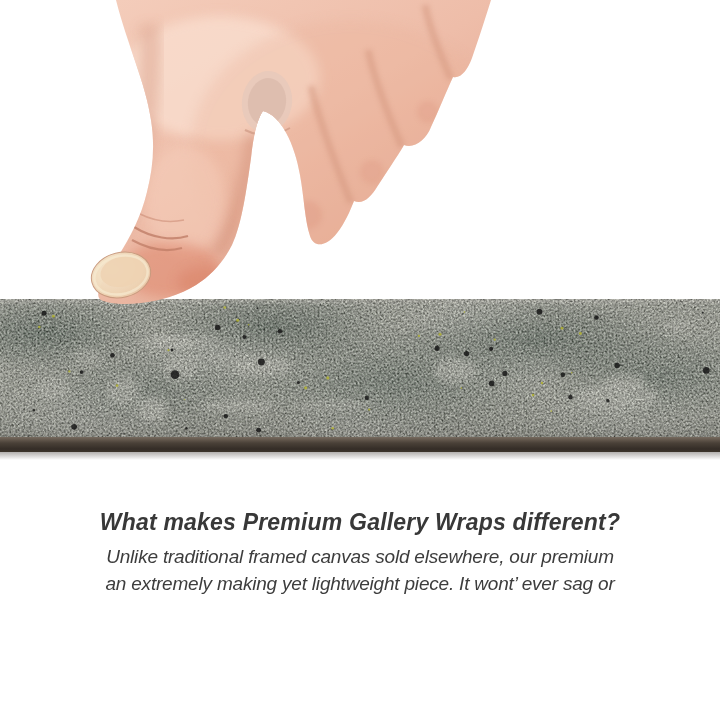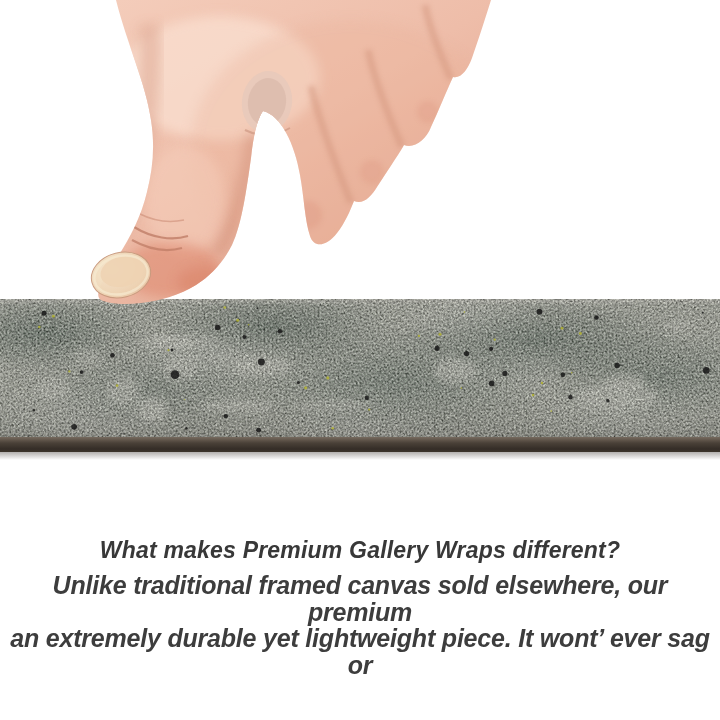--- a/index.html
+++ b/index.html
@@ -39,28 +39,28 @@
     position:absolute;left:0;top:437px;width:720px;height:15px;z-index:2;
     background:linear-gradient(to bottom,#766a5e 0%,#4a4138 40%,#342d27 80%,#3d352c 100%);
   }
   .strip-shadow{
     position:absolute;left:0;top:452px;width:720px;height:8px;z-index:1;
     background:linear-gradient(to bottom, rgba(72,66,60,.42), rgba(72,66,60,0));
   }
   
   .info{
     position:absolute;left:0;top:508px;width:720px;text-align:center;z-index:3;
-    font-style:italic;color:#3d3d3d;margin-top:28px;
+    font-style:italic;color:#3d3d3d;
   }
   .info-heading{
     font-size:23px;font-weight:700;letter-spacing:.2px;color:#383838;
     margin:0 0 8px 0;line-height:28px;
   }
   .info-line{
-    font-size:25px;font-weight:700;letter-spacing:-.2px;line-height:26.6px;
+    font-size:19px;font-weight:400;letter-spacing:-.2px;line-height:26.6px;
   }
 </style>
 </head>
 <body>
 
 <div class="stage">
 
   <svg class="hand-svg" viewBox="0 0 720 308" aria-hidden="true">
     <defs>
       <linearGradient id="skin" x1="0" y1="0" x2="0.8" y2="1">
@@ -213,16 +213,16 @@
           <circle cx="305.7" cy="88.8" r="1.58" fill="#b2b232" opacity="0.85"></circle>
         </g>
     </svg>
   </div>
   <div class="strip-underside"></div>
   <div class="strip-shadow"></div>
 
   <div class="info">
     <h1 class="info-heading">What makes Premium Gallery Wraps different?</h1>
     <div class="info-line">Unlike traditional framed canvas sold elsewhere, our premium</div>
-    <div class="info-line">an extremely durable yet lightweight piece. It wont’ ever sag or</div>
+    <div class="info-line">an extremely making yet lightweight piece. It wont’ ever sag or</div>
   </div>
 
 </div>
 
 </body></html>

